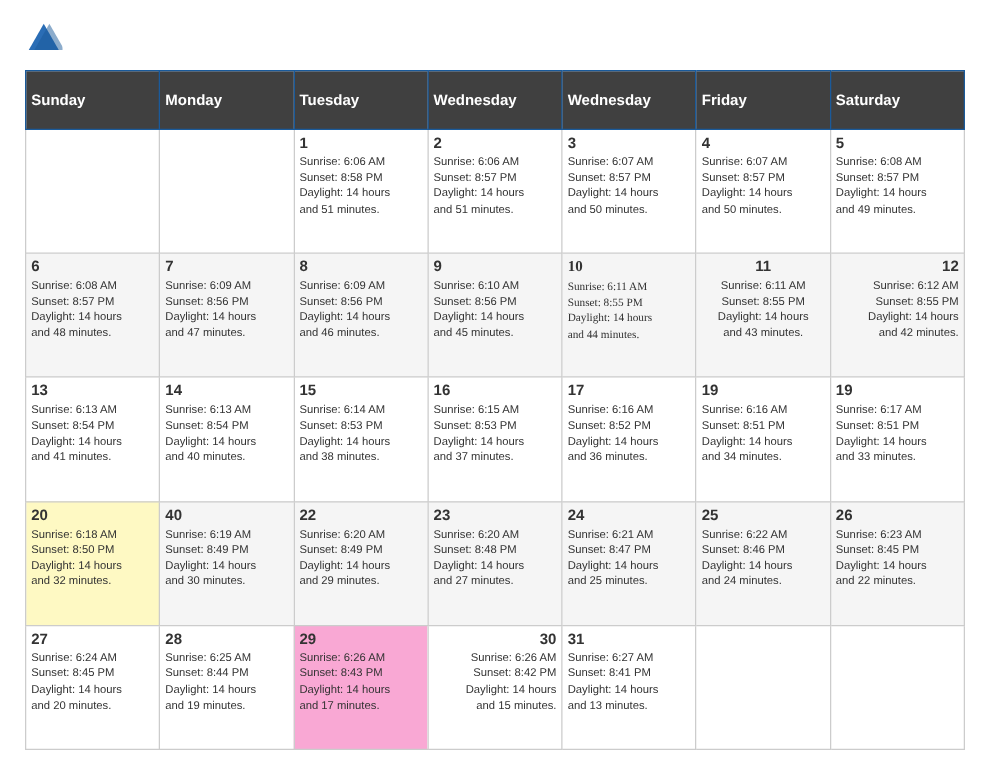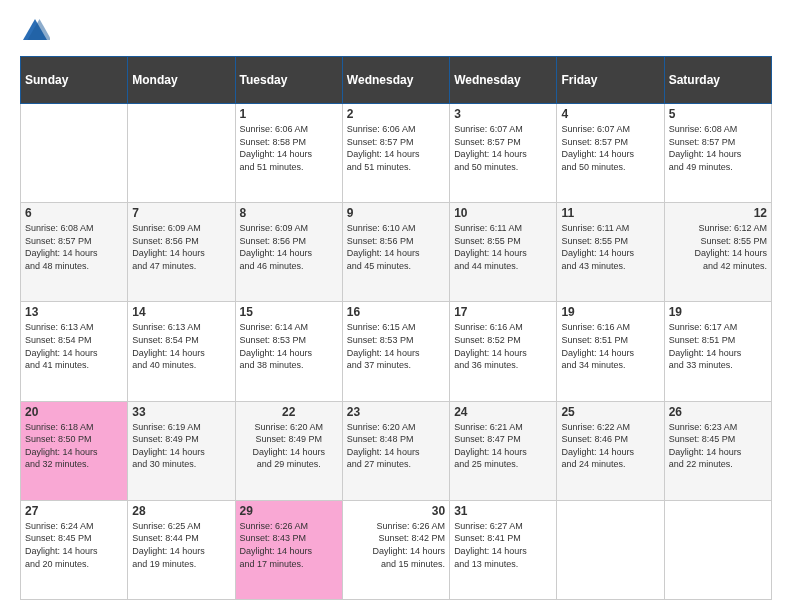--- a/index.html
+++ b/index.html
@@ -160,25 +160,25 @@
             <div class="cell-text">Sunrise: 6:09 AM<br>Sunset: 8:56 PM<br>Daylight: 14 hours<br>and 47 minutes.</div>
           </td>
           <td style="background: rgb(245, 245, 245);">
             <span class="day-num">8</span>
             <div class="cell-text">Sunrise: 6:09 AM<br>Sunset: 8:56 PM<br>Daylight: 14 hours<br>and 46 minutes.</div>
           </td>
           <td style="background: rgb(245, 245, 245);">
             <span class="day-num">9</span>
             <div class="cell-text">Sunrise: 6:10 AM<br>Sunset: 8:56 PM<br>Daylight: 14 hours<br>and 45 minutes.</div>
           </td>
-          <td style="background: rgb(245, 245, 245);">
+          <td style="background: rgb(245, 245, 245); font-family: Liberation Serif, serif;">
             <span class="day-num">10</span>
             <div class="cell-text">Sunrise: 6:11 AM<br>Sunset: 8:55 PM<br>Daylight: 14 hours<br>and 44 minutes.</div>
           </td>
-          <td style="background: rgb(245, 245, 245);">
+          <td style="background: rgb(245, 245, 245); text-align: center;">
             <span class="day-num">11</span>
             <div class="cell-text">Sunrise: 6:11 AM<br>Sunset: 8:55 PM<br>Daylight: 14 hours<br>and 43 minutes.</div>
           </td>
           <td style="background: rgb(245, 245, 245); text-align: right;">
             <span class="day-num">12</span>
             <div class="cell-text">Sunrise: 6:12 AM<br>Sunset: 8:55 PM<br>Daylight: 14 hours<br>and 42 minutes.</div>
           </td>
         </tr>
         <tr>
           <td style="background: rgb(255, 255, 255);">
@@ -204,29 +204,29 @@
           <td style="background: rgb(255, 255, 255);">
             <span class="day-num">19</span>
             <div class="cell-text">Sunrise: 6:16 AM<br>Sunset: 8:51 PM<br>Daylight: 14 hours<br>and 34 minutes.</div>
           </td>
           <td style="background: rgb(255, 255, 255);">
             <span class="day-num">19</span>
             <div class="cell-text">Sunrise: 6:17 AM<br>Sunset: 8:51 PM<br>Daylight: 14 hours<br>and 33 minutes.</div>
           </td>
         </tr>
         <tr>
-          <td style="background: #f9a8d4; margin-top: 39px;">
+          <td style="background: #fef9c3; margin-top: 39px;">
             <span class="day-num">20</span>
             <div class="cell-text">Sunrise: 6:18 AM<br>Sunset: 8:50 PM<br>Daylight: 14 hours<br>and 32 minutes.</div>
           </td>
           <td style="background: rgb(245, 245, 245);">
-            <span class="day-num">33</span>
+            <span class="day-num">40</span>
             <div class="cell-text">Sunrise: 6:19 AM<br>Sunset: 8:49 PM<br>Daylight: 14 hours<br>and 30 minutes.</div>
           </td>
-          <td style="background: rgb(245, 245, 245); text-align: center;">
+          <td style="background: rgb(245, 245, 245);">
             <span class="day-num">22</span>
             <div class="cell-text">Sunrise: 6:20 AM<br>Sunset: 8:49 PM<br>Daylight: 14 hours<br>and 29 minutes.</div>
           </td>
           <td style="background: rgb(245, 245, 245);">
             <span class="day-num">23</span>
             <div class="cell-text">Sunrise: 6:20 AM<br>Sunset: 8:48 PM<br>Daylight: 14 hours<br>and 27 minutes.</div>
           </td>
           <td style="background: rgb(245, 245, 245);">
             <span class="day-num">24</span>
             <div class="cell-text">Sunrise: 6:21 AM<br>Sunset: 8:47 PM<br>Daylight: 14 hours<br>and 25 minutes.</div>

